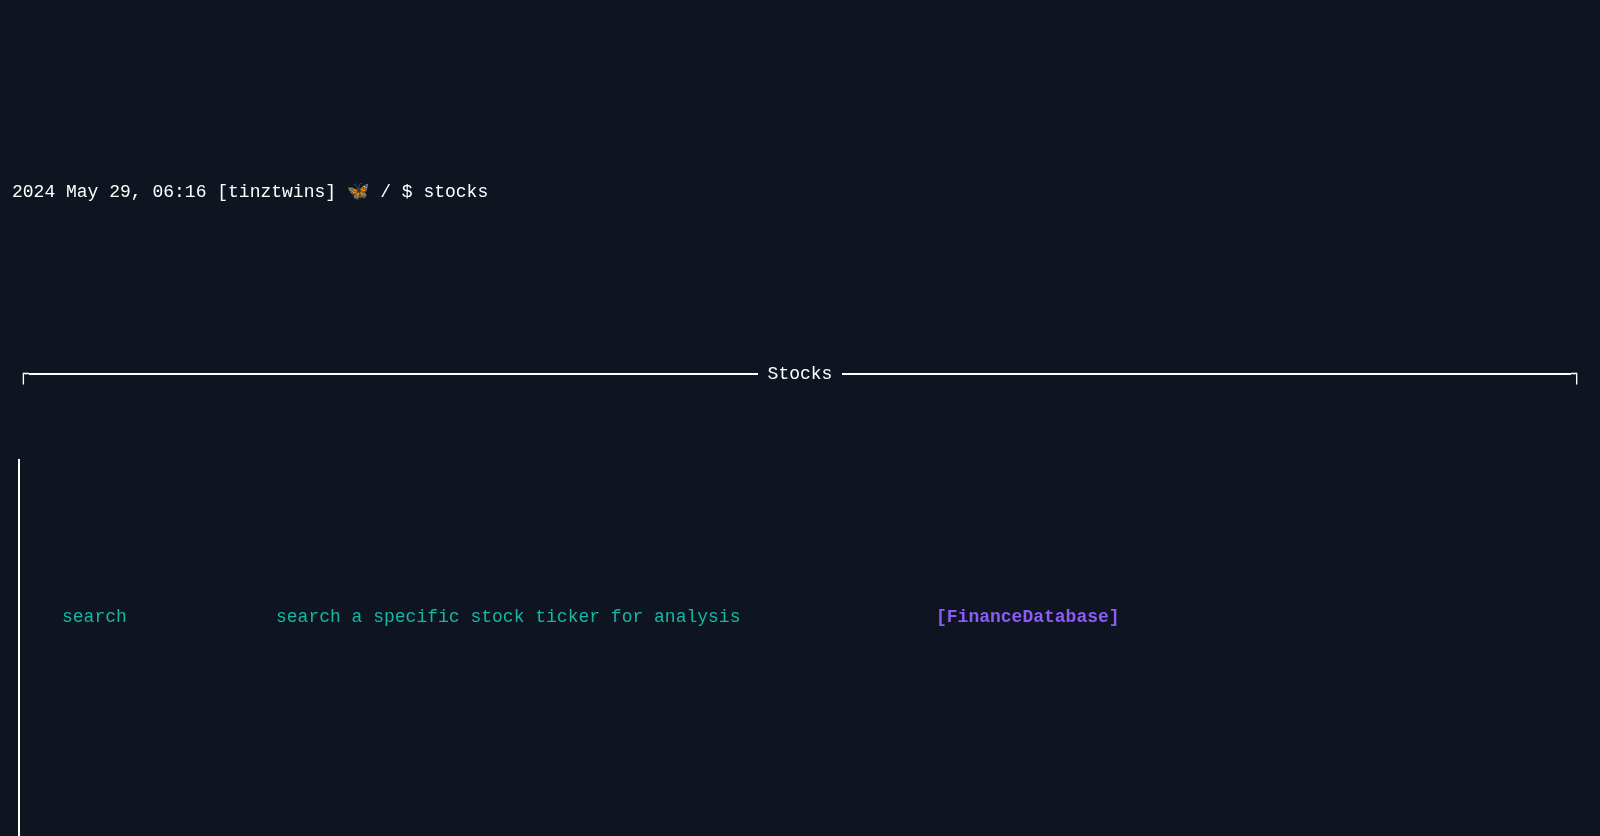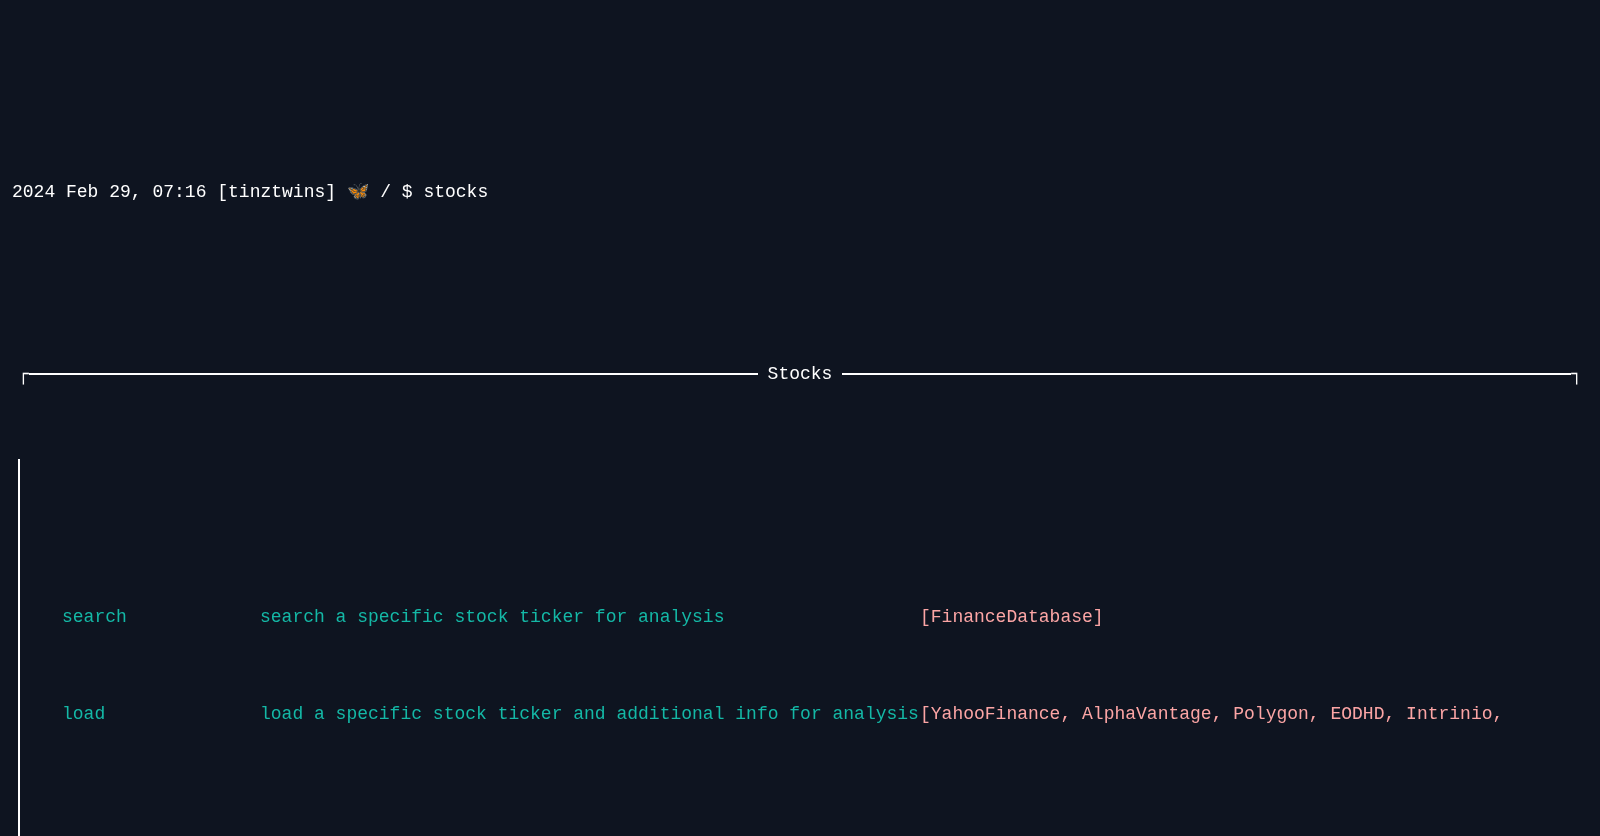--- a/index.html
+++ b/index.html
@@ -54,51 +54,50 @@
       border-left: 2px solid #ffffff;
       padding-left: 0;
     }
     .box-body .line {
       padding-left: 4px;
       min-height: 24px;
     }
     .corner-char { color: #ffffff; }
     
     .c-teal { color: #14b8a6; }
-    .c-orange { color: #fca5a5; }
+    .c-orange { color: #8b5cf6; font-weight: bold; }
     .col-indent { width: 38px; display:inline-block; }
     .col-cmd { width: 198px; display:inline-block; vertical-align:top; }
-    .col-desc { width: 660px; display:inline-block; vertical-align:top; }
+    .col-desc { width: 660px; display:inline-block; vertical-align:top;margin-left:16px; }
     .col-src { display:inline-block; }
   </style>
 </head>
 <body>
 
 
 
 <div class="terminal">
 
-  <div class="prompt-line"><span class="prompt-date">2024 Feb 29, 07:16</span> <span class="prompt-user">[tinztwins]</span> <span class="prompt-butterfly">🦋</span> <span class="prompt-path">/</span> <span class="prompt-dollar">$</span> <span class="prompt-cmd">stocks</span></div>
+  <div class="prompt-line"><span class="prompt-date">2024 May 29, 06:16</span> <span class="prompt-user">[tinztwins]</span> <span class="prompt-butterfly">🦋</span> <span class="prompt-path">/</span> <span class="prompt-dollar">$</span> <span class="prompt-cmd">stocks</span></div>
 
   <div class="box-frame">
 
     <div class="box-top">
       <span class="corner-char">┌</span>
       <span class="box-top-line"></span>
       <span class="box-title">Stocks</span>
       <span class="box-top-line"></span>
       <span class="corner-char">┐</span>
     </div>
 
     <div class="box-body">
       <div class="line">&nbsp;</div>
 
       <div class="line"><span class="col-indent"></span><span class="col-cmd c-teal">search</span><span class="col-desc c-teal">search a specific stock ticker for analysis</span><span class="col-src c-orange">[FinanceDatabase]</span></div>
 
-      <div class="line"><span class="col-indent"></span><span class="col-cmd c-teal">load</span><span class="col-desc c-teal">load a specific stock ticker and additional info for analysis</span><span class="col-src c-orange">[YahooFinance, AlphaVantage, Polygon, EODHD, Intrinio,</span></div>
 
       <div class="line">&nbsp;</div>
 
       
 
       
 
       
 
       

